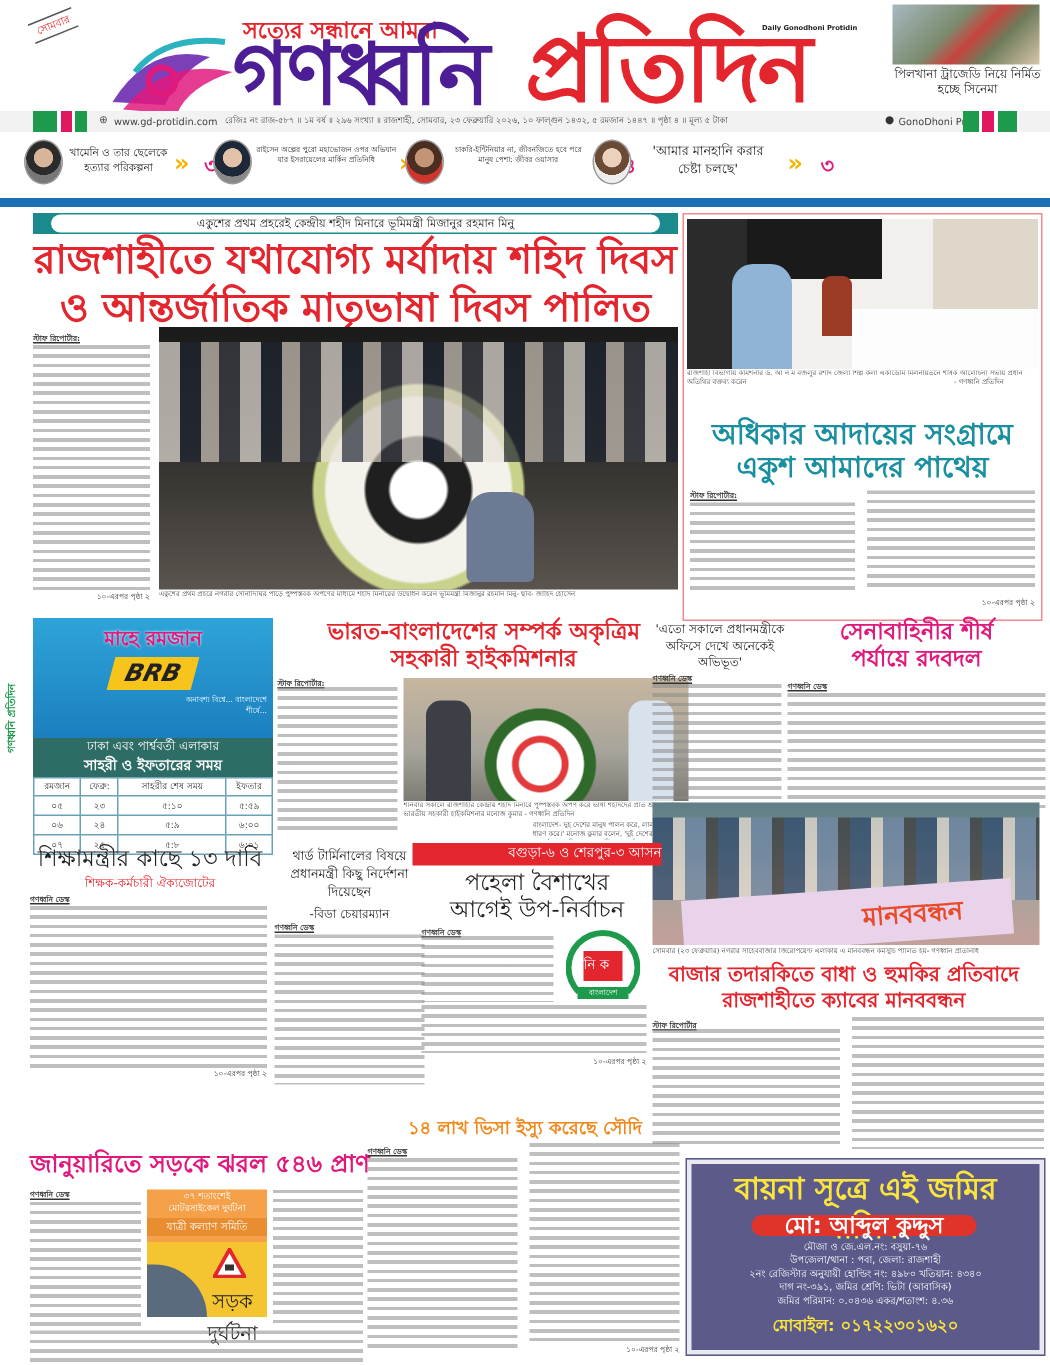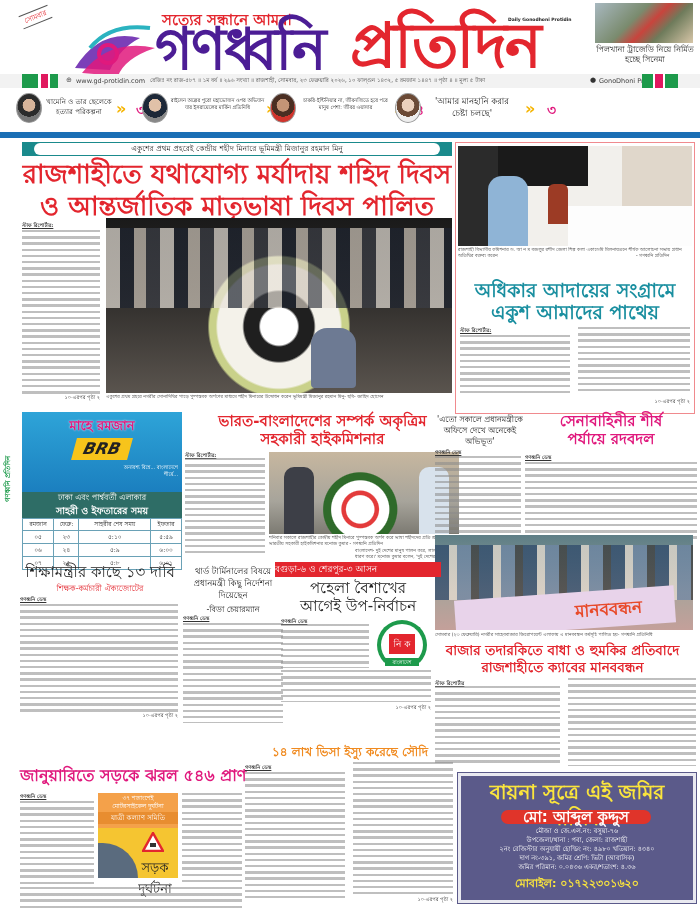--- a/index.html
+++ b/index.html
@@ -190,27 +190,27 @@
 <div class="abs caption" style="left:435px;top:632px;width:258px;white-space:nowrap;overflow:hidden;">সোমবার (২৩ ফেব্রুয়ারি) নগরীর সাহেববাজার জিরোপয়েন্ট এলাকায় এ মানববন্ধন কর্মসূচি পালিত হয়- গণধ্বনি প্রতিনিধি</div>
 
 <div class="abs" style="left:183px;top:565px;width:100px;height:170px;">
   <div class="abs" style="left:0;top:0;width:100px;font-size:8.5px;line-height:12px;text-align:center;">থার্ড টার্মিনালের বিষয়ে প্রধানমন্ত্রী কিছু নির্দেশনা দিয়েছেন</div>
   <div class="abs" style="left:0;top:38px;width:100px;text-align:center;font-size:8px;">-বিডা চেয়ারম্যান</div>
   <div class="abs byline" style="left:0;top:50px;">গণধ্বনি ডেস্ক</div>
   <div class="abs body-text filler" style="left:0;top:58px;width:100px;height:100px;"></div>
 </div>
 
 <div class="abs" style="left:285px;top:562px;width:148px;height:170px;">
-  <div class="abs" style="left:-10px;top:0;width:166px;height:15px;background:#e3262e;color:#fff;font-size:9px;line-height:15px;text-align:left;">বগুড়া-৬ ও শেরপুর-৩ আসন</div>
+  <div class="abs" style="left:-10px;top:0;width:166px;height:15px;background:#e3262e;color:#fff;font-size:9px;line-height:15px;text-align:right;">বগুড়া-৬ ও শেরপুর-৩ আসন</div>
   <div class="abs" style="left:-10px;top:17px;width:166px;text-align:center;font-size:15px;line-height:18px;">পহেলা বৈশাখের</div>
   <div class="abs" style="left:-10px;top:35px;width:166px;text-align:center;font-size:15px;line-height:18px;">আগেই উপ-নির্বাচন</div>
   <div class="abs byline" style="left:-4px;top:56px;">গণধ্বনি ডেস্ক</div>
   <div class="abs body-text filler" style="left:-4px;top:62px;width:88px;height:44px;"></div>
   <div class="abs" style="left:92px;top:58px;width:50px;height:50px;border-radius:50%;border:4px solid #1d9a4b;border-bottom-color:transparent;">
-    <div class="abs" style="left:8px;top:10px;width:26px;height:20px;background:#e3262e;color:#fff;font-size:9px;line-height:20px;text-align:center;">নি ক</div>
+    <div class="abs" style="left:8px;top:10px;width:26px;height:20px;background:#e3262e;color:#fff;font-size:9px;line-height:20px;text-align:left;">নি ক</div>
     <div class="abs" style="left:4px;top:34px;width:34px;height:8px;background:#1d9a4b;color:#fff;font-size:5px;line-height:8px;text-align:center;">বাংলাদেশ</div>
   </div>
   <div class="abs body-text filler" style="left:-4px;top:108px;width:150px;height:32px;"></div>
   <div class="abs cont" style="left:-4px;top:142px;width:150px;">১০-এরপর পৃষ্ঠা ২</div>
 </div>
 
 <div class="abs" style="left:435px;top:642px;width:262px;height:125px;">
   <div class="abs red" style="left:-10px;top:0;width:275px;text-align:center;font-size:13.5px;line-height:17px;font-weight:bold;">বাজার তদারকিতে বাধা ও হুমকির প্রতিবাদে</div>
   <div class="abs red" style="left:-10px;top:17px;width:275px;text-align:center;font-size:13.5px;line-height:17px;font-weight:bold;">রাজশাহীতে ক্যাবের মানববন্ধন</div>
   <div class="abs byline" style="left:0;top:38px;">স্টাফ রিপোর্টার</div>

